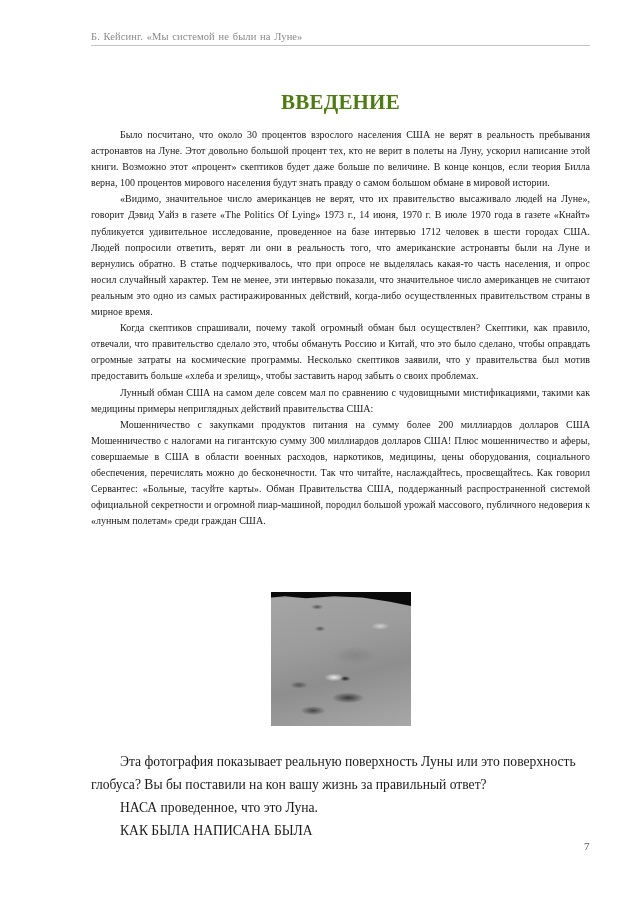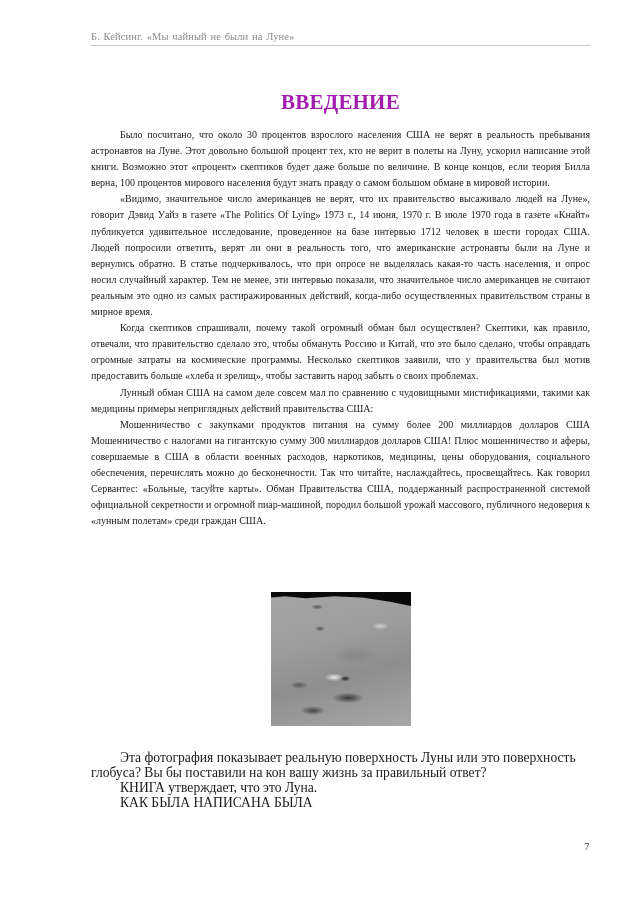--- a/index.html
+++ b/index.html
@@ -2,64 +2,64 @@
 <html><head>
 <meta charset="utf-8">
 <style>
   html, body { margin: 0; padding: 0; background: #ffffff; }
   body { width: 636px; height: 900px; position: relative; overflow: hidden;
          font-family: "Liberation Serif", "DejaVu Serif", serif; color: #1a1a1a; }
   .running-head { position: absolute; left: 91px; top: 31px; font-size: 10.5px; color: #8a8a8a;
                   letter-spacing: 0.1px; word-spacing: 1px; }
   .head-rule { position: absolute; left: 91px; top: 45px; width: 499px; height: 1px; background: #c4c4c4; }
   .title { position: absolute; left: 91px; width: 499px; top: 90px; text-align: center;
-           font-weight: bold; font-size: 21px; letter-spacing: 0.2px; color: #a21caf; }
+           font-weight: bold; font-size: 21px; letter-spacing: 0.2px; color: #4d7c0f; }
   .body-text { position: absolute; left: 91px; top: 127px; width: 499px; font-size: 10px; line-height: 16.1px; }
   .body-text p { margin: 0; text-indent: 29px; text-align: justify; hyphens: manual; }
   .figure { position: absolute; left: 271px; top: 592px; width: 140px; height: 134px; overflow: hidden;
             background: #9a9a9a; }
   .figure .sky { position: absolute; left: 0; top: 0; width: 100%; height: 14px; background: #0a0a0a;
                  clip-path: polygon(0 0,100% 0,100% 100%,85% 70%,65% 40%,45% 30%,25% 45%,10% 30%,0 40%); }
   .figure .surface { position: absolute; left: 0; top: 6px; width: 100%; height: 128px;
      background:
        radial-gradient(ellipse 12px 5px at 45% 62%, #e8e8e8 0, transparent 80%),
        radial-gradient(ellipse 6px 3px at 53% 63%, #222 0, transparent 90%),
        radial-gradient(ellipse 18px 6px at 55% 78%, #3a3a3a 0, transparent 90%),
        radial-gradient(ellipse 14px 5px at 30% 88%, #444 0, transparent 90%),
        radial-gradient(ellipse 10px 4px at 20% 68%, #555 0, transparent 90%),
        radial-gradient(ellipse 7px 3px at 33% 7%, #555 0, transparent 90%),
        radial-gradient(ellipse 6px 3px at 35% 24%, #555 0, transparent 90%),
        radial-gradient(ellipse 10px 4px at 78% 22%, #d0d0d0 0, transparent 90%),
        radial-gradient(ellipse 25px 10px at 60% 45%, #868686 0, transparent 90%),
        linear-gradient(165deg, #a5a5a5 0%, #9c9c9c 35%, #8e8e8e 60%, #a8a8a8 100%); }
-  .caption { position: absolute; left: 91px; top: 750px; width: 499px; font-size: 13.6px; line-height: 15px; }
+  .caption { position: absolute; left: 91px; top: 750px; width: 499px; font-size: 13.6px; line-height: 23px; }
   .caption p { margin: 0; }
   .caption .ind { text-indent: 29px; }
   .page-number { position: absolute; left: 584px; top: 840px; font-size: 11px; color: #555; }
 </style>
 </head>
 <body>
 
-<div class="running-head">Б.  Кейсинг.  «Мы чайный не были на Луне»</div>
+<div class="running-head">Б.  Кейсинг.  «Мы системой не были на Луне»</div>
 <div class="head-rule"></div>
 
 <div class="title">ВВЕДЕНИЕ</div>
 
 <div class="body-text">
   <p>Было посчитано, что около 30 процентов взрослого населения США не верят в реаль­ность пребывания астронавтов на Луне. Этот довольно большой процент тех, кто не верит в полеты на Луну, ускорил написание этой книги. Возможно этот «процент» скептиков будет даже больше по величине. В конце концов, если теория Билла верна, 100 процентов мирового населения будут знать правду о самом большом обмане в мировой истории.</p>
   <p>«Видимо, значительное число американцев не верят, что их правительство высаживало людей на Луне», говорит Дэвид Уайз в газете «The Politics Of Lying» 1973 г., 14 июня, 1970 г. В июле 1970 года в газете «Кнайт» публикуется удивительное исследование, проведенное на базе интервью 1712 человек в шести городах США. Людей попросили ответить, верят ли они в реальность того, что американские астронавты были на Луне и вернулись обратно. В статье подчеркивалось, что при опросе не выделялась какая-то часть населения, и опрос носил слу­чайный характер. Тем не менее, эти интервью показали, что значительное число американцев не считают реальным это одно из самых растиражированных действий, когда-либо осуществ­ленных правительством страны в мирное время.</p>
   <p>Когда скептиков спрашивали, почему такой огромный обман был осуществлен? Скеп­тики, как правило, отвечали, что правительство сделало это, чтобы обмануть Россию и Китай, что это было сделано, чтобы оправдать огромные затраты на космические программы. Несколько скептиков заявили, что у правительства был мотив предоставить больше «хлеба и зрелищ», чтобы заставить народ забыть о своих проблемах.</p>
   <p>Лунный обман США на самом деле совсем мал по сравнению с чудовищными мистифи­кациями, такими как медицины примеры неприглядных действий правительства США:</p>
   <p>Мошенничество с закупками продуктов питания на сумму более 200 миллиардов долла­ров США Мошенничество с налогами на гигантскую сумму 300 миллиардов долларов США! Плюс мошенничество и аферы, совершаемые в США в области военных расходов, наркоти­ков, медицины, цены оборудования, социального обеспечения, перечислять можно до беско­нечности. Так что читайте, наслаждайтесь, просвещайтесь. Как говорил Сервантес: «Больные, тасуйте карты». Обман Правительства США, поддержанный распространенной системой офи­циальной секретности и огромной пиар-машиной, породил большой урожай массового, пуб­личного недоверия к «лунным полетам» среди граждан США.</p>
 </div>
 
 <div class="figure">
   <div class="surface"></div>
   <div class="sky"></div>
 </div>
 
 <div class="caption">
   <p class="ind">Эта фотография показывает реальную поверхность Луны или это поверхность глобуса? Вы бы поставили на кон вашу жизнь за правильный ответ?</p>
-  <p class="ind">КНИГА утверждает, что это Луна.</p>
+  <p class="ind">НАСА проведенное, что это Луна.</p>
   <p class="ind">КАК БЫЛА НАПИСАНА БЫЛА</p>
 </div>
 
 <div class="page-number">7</div>
 
 </body></html>

